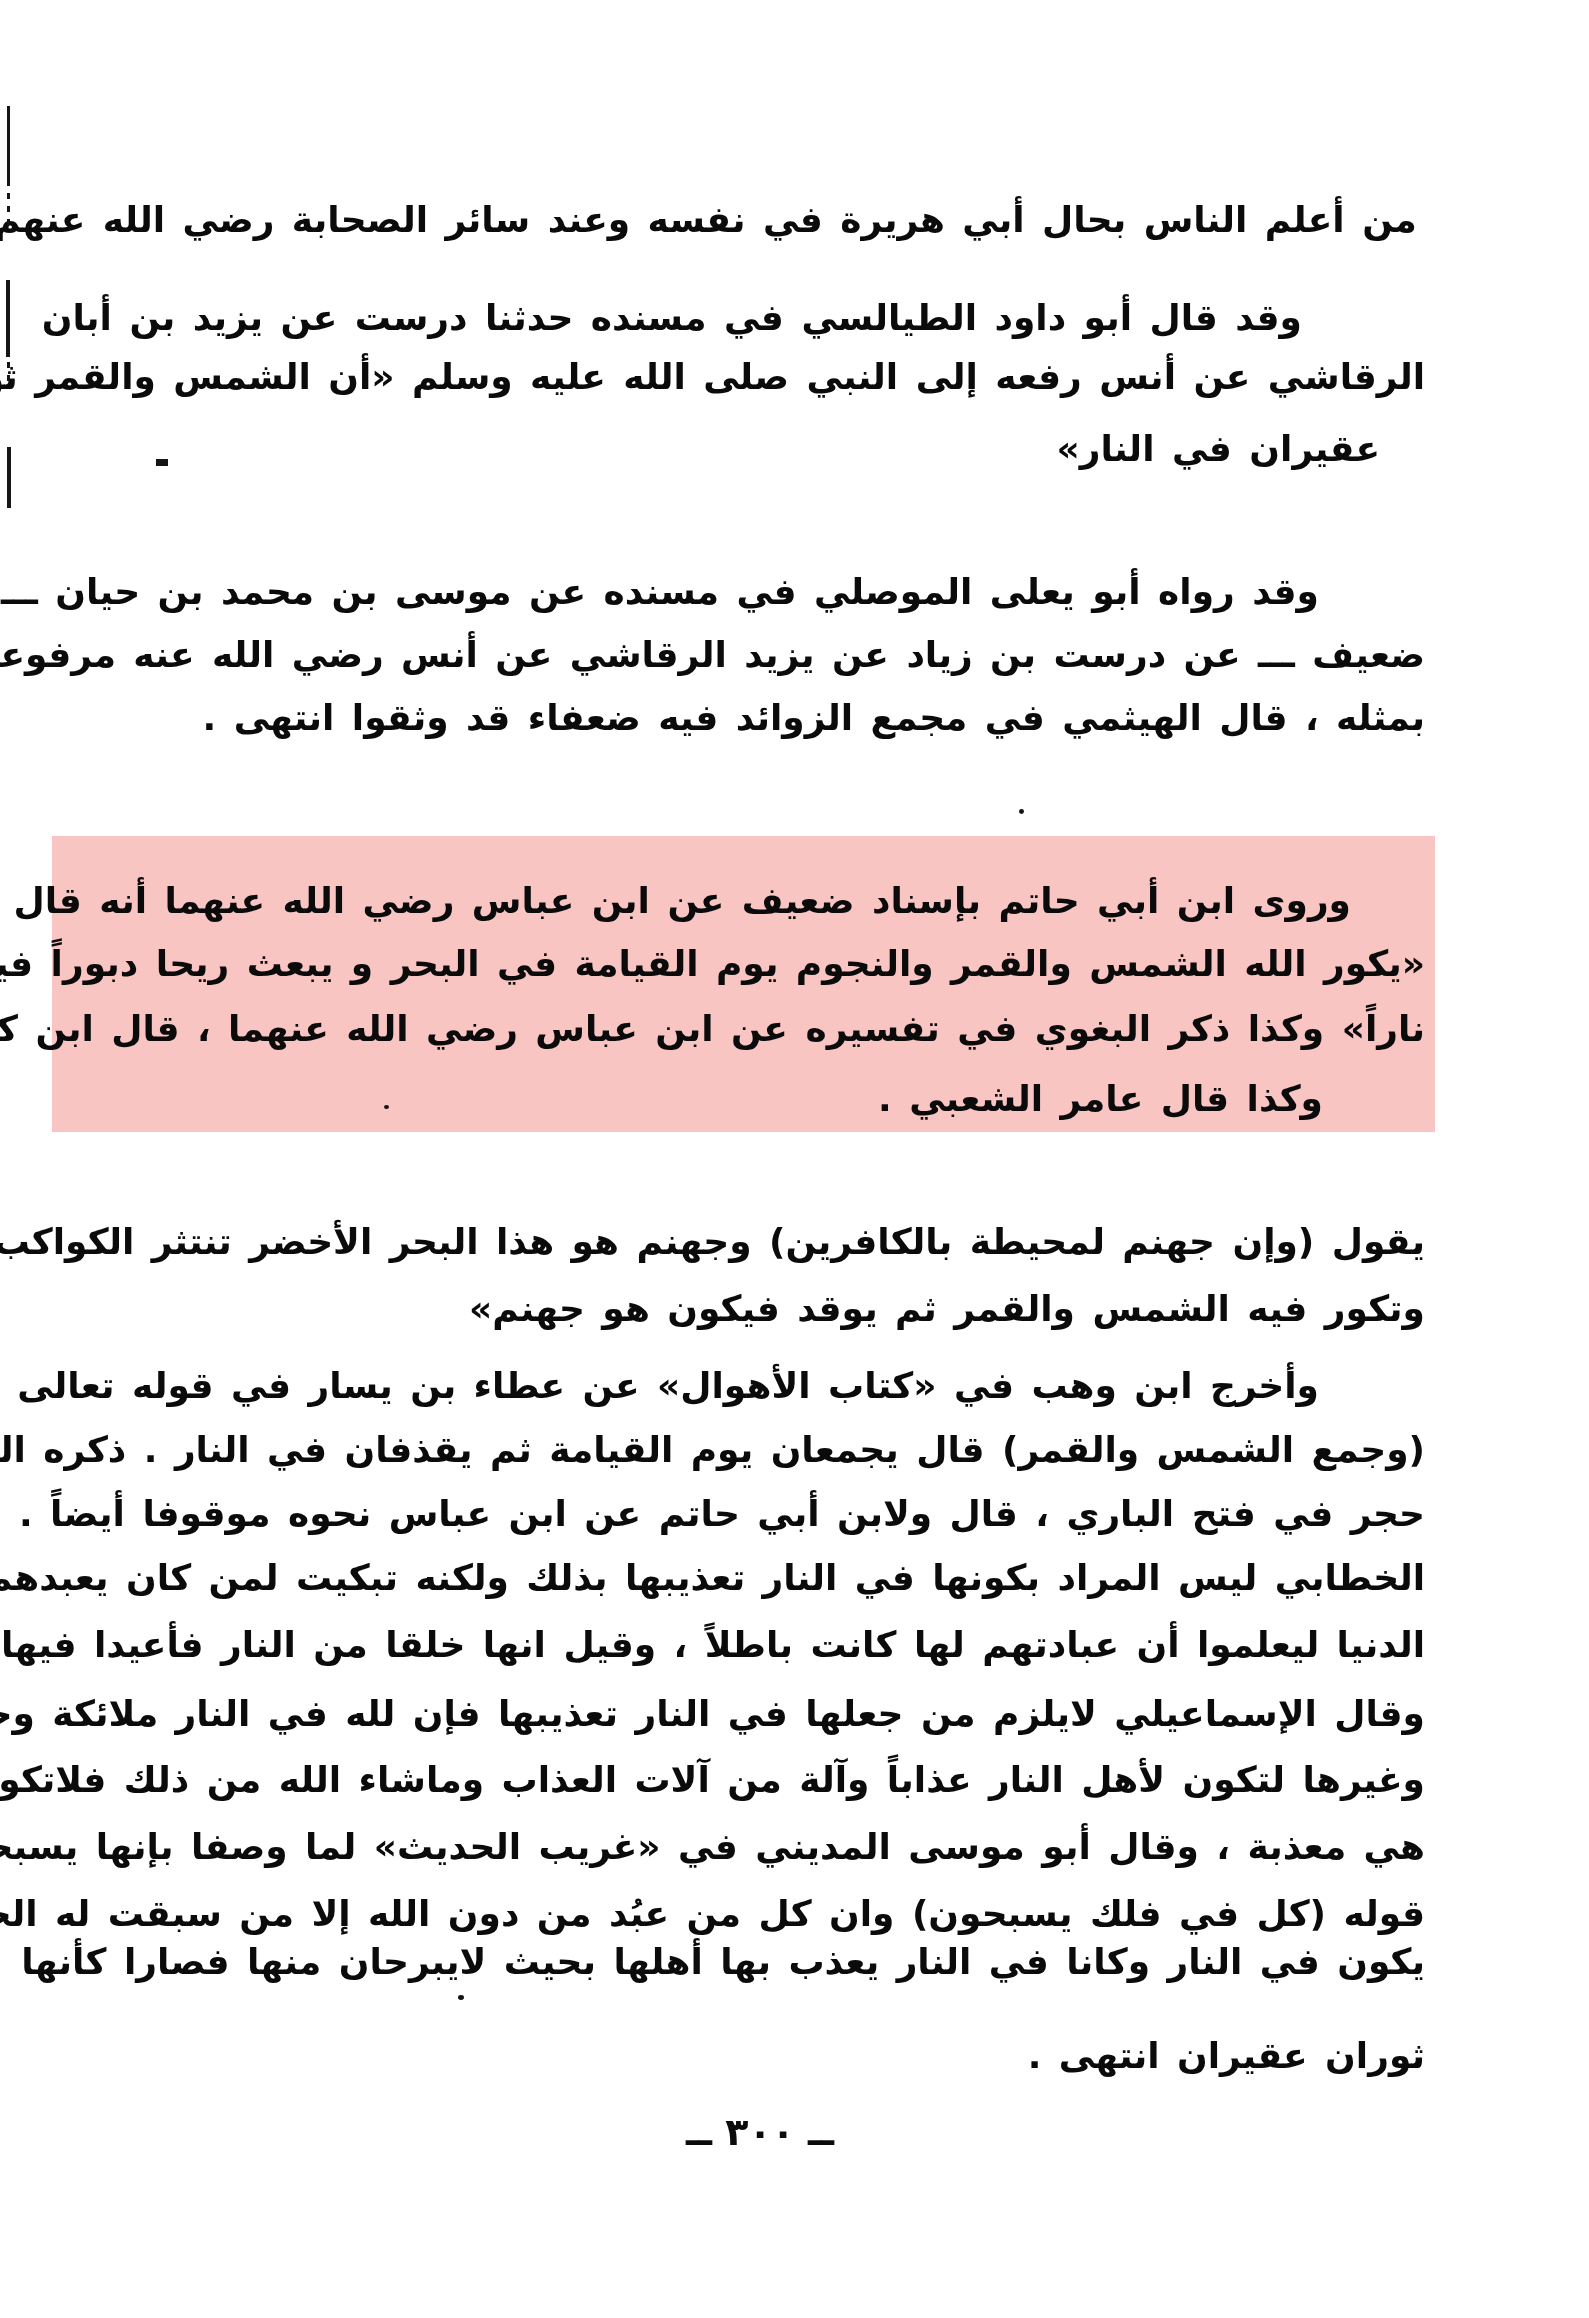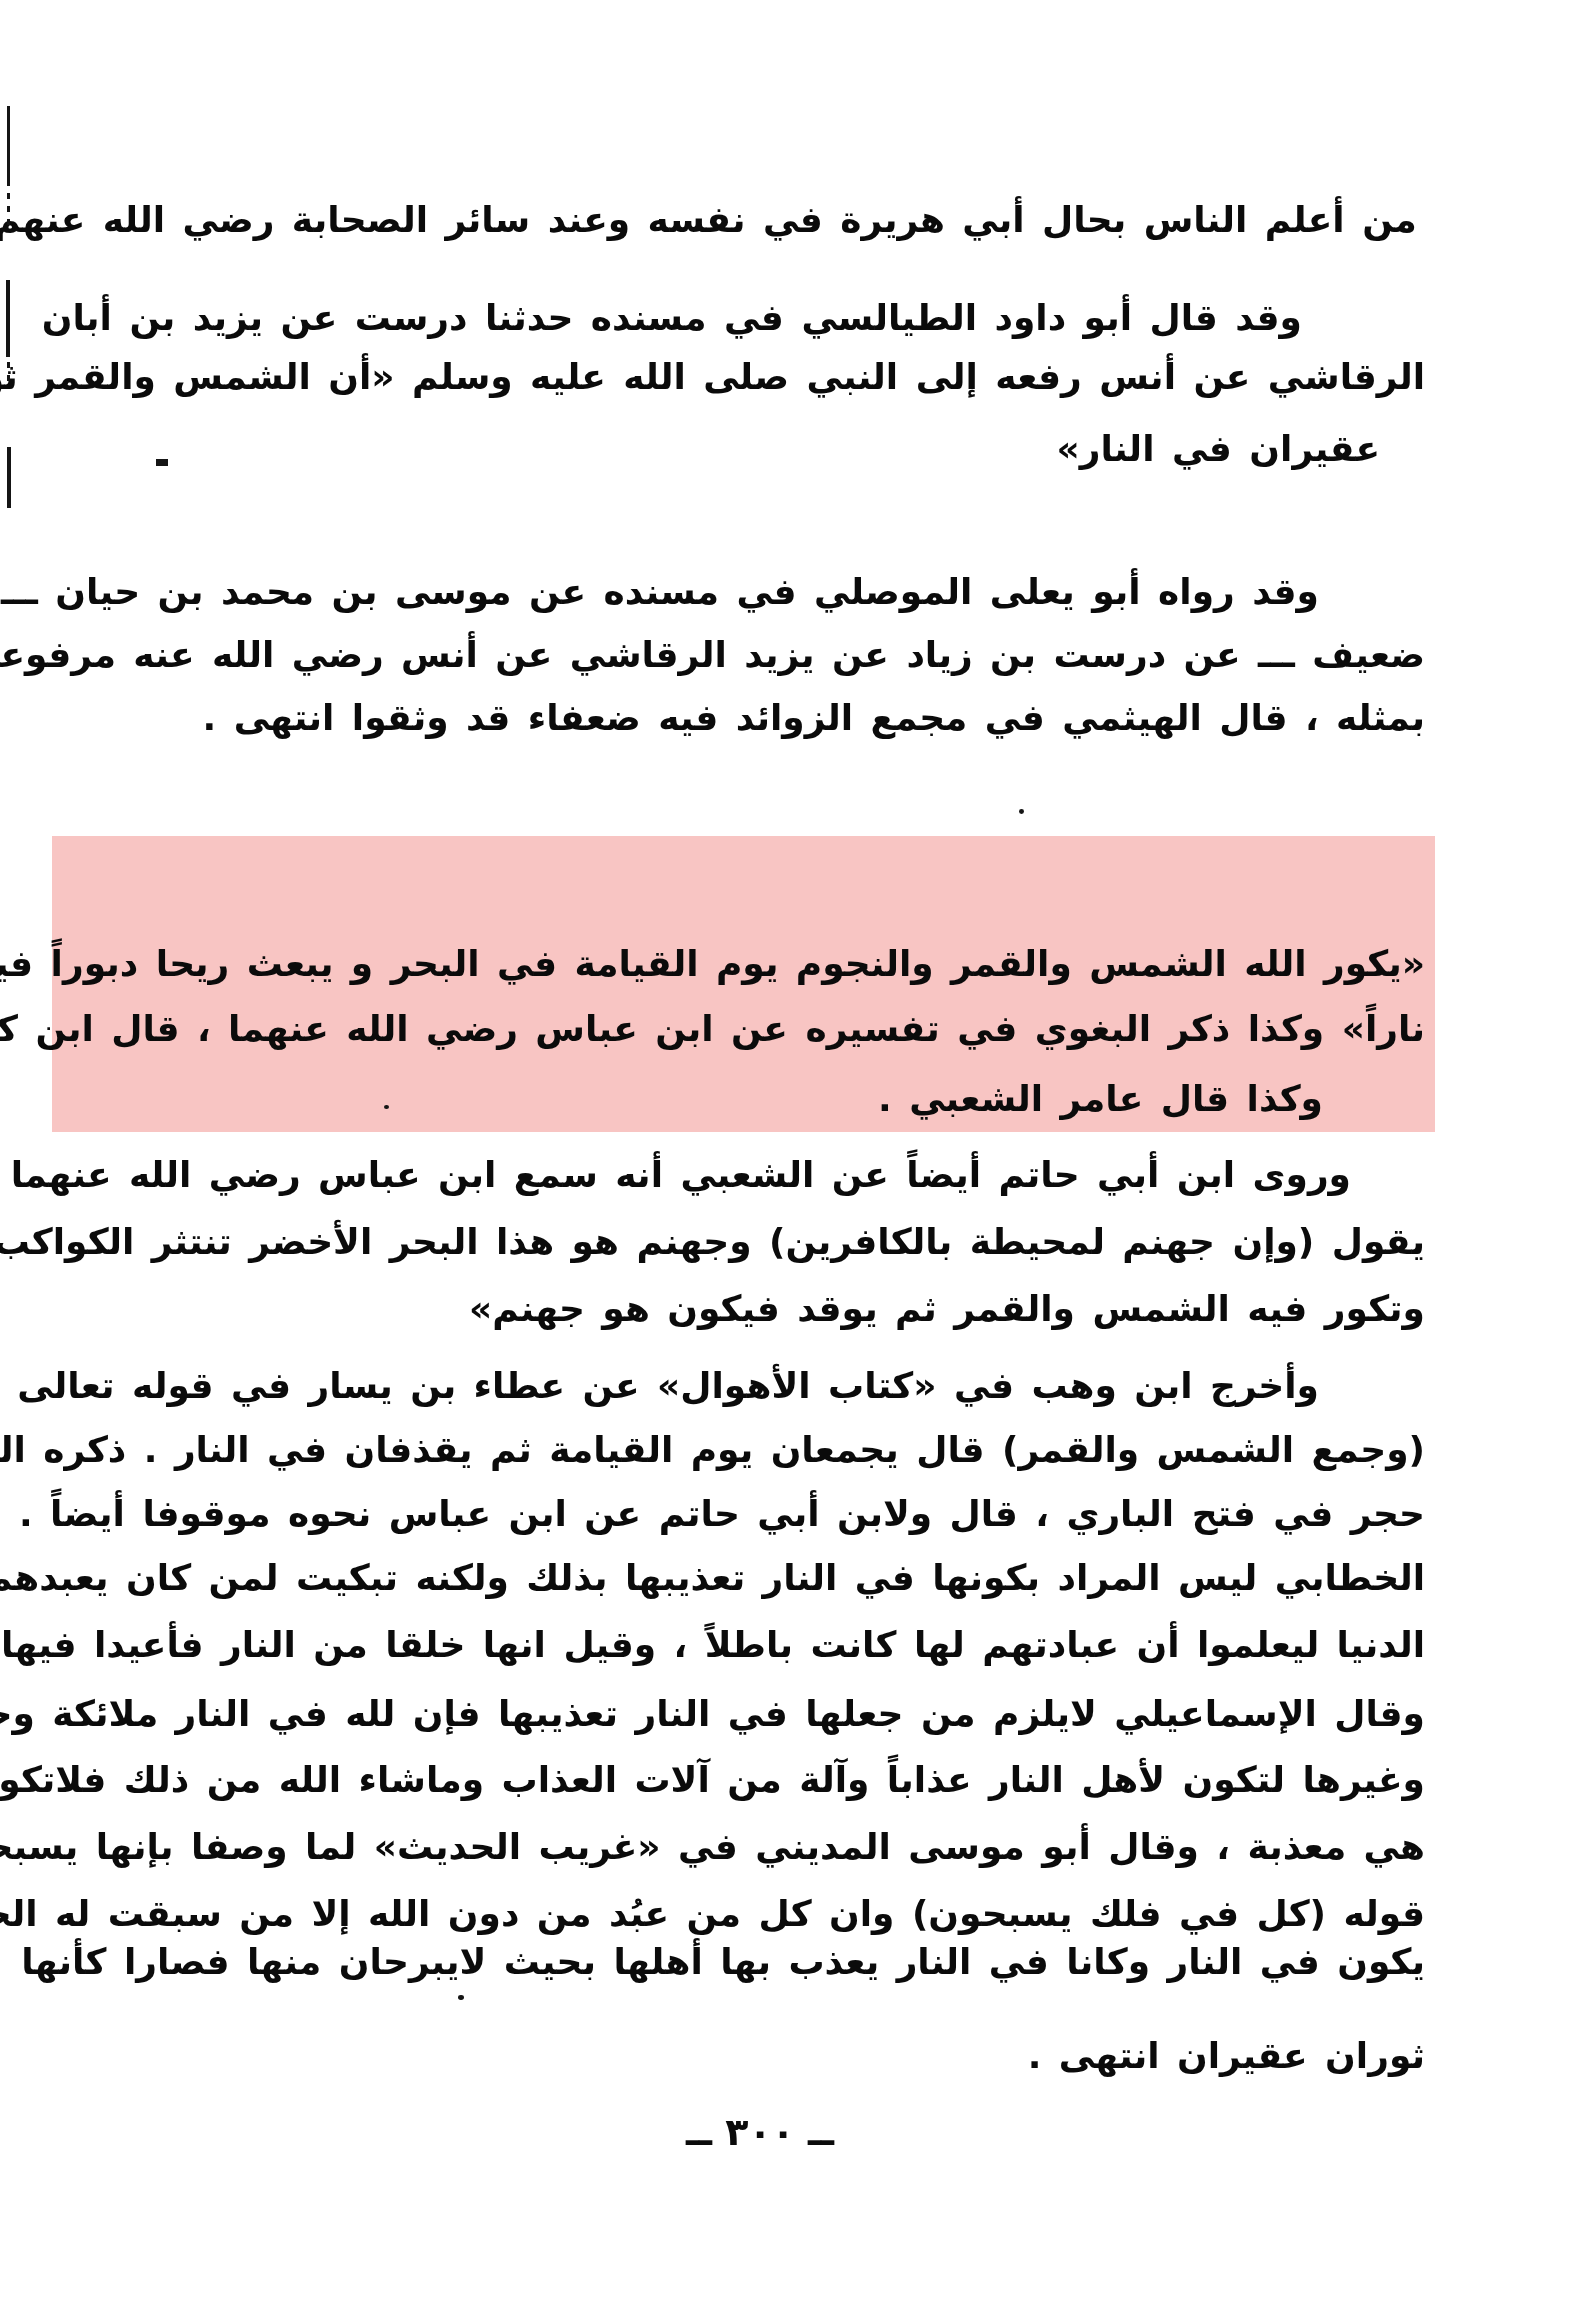--- a/index.html
+++ b/index.html
@@ -79,24 +79,24 @@
 
   <div class="text-layer">
 
   <div class="line" style="top: 190px; padding-right: 8.2px;">من أعلم الناس بحال أبي هريرة في نفسه وعند سائر الصحابة رضي الله عنهم انتهى .</div>
       <div class="line justify" style="top: 288px; padding-right: 123px;">وقد قال أبو داود الطيالسي في مسنده حدثنا درست عن يزيد بن أبان</div>
       <div class="line justify" style="top: 347px; padding-right: 0px;">الرقاشي عن أنس رفعه إلى النبي صلى الله عليه وسلم «أن الشمس والقمر ثوران</div>
       <div class="line" style="top: 419px; padding-right: 45px;">عقيران في النار»</div>
       <div class="line justify" style="top: 562px; padding-right: 106px;">وقد رواه أبو يعلى الموصلي في مسنده عن موسى بن محمد بن حيان ـــ وهو</div>
       <div class="line justify" style="top: 625px; padding-right: 0px;">ضعيف ـــ عن درست بن زياد عن يزيد الرقاشي عن أنس رضي الله عنه مرفوعاً</div>
       <div class="line" style="top: 688px; padding-right: 0px;">بمثله ، قال الهيثمي في مجمع الزوائد فيه ضعفاء قد وثقوا انتهى .</div>
+      <div class="line justify" style="top: 871px; padding-right: 74px;">وروى ابن أبي حاتم بإسناد ضعيف عن ابن عباس رضي الله عنهما أنه قال</div>
       <div class="line justify" style="top: 934px; padding-right: 0px;">«يكور الله الشمس والقمر والنجوم يوم القيامة في البحر و يبعث ريحا دبوراً فيضرمها</div>
       <div class="line justify" style="top: 999px; padding-right: 0px;">ناراً» وكذا ذكر البغوي في تفسيره عن ابن عباس رضي الله عنهما ، قال ابن كثير</div>
       <div class="line" style="top: 1069px; padding-right: 102px;">وكذا قال عامر الشعبي .</div>
-      <div class="line justify" style="top: 1145px; padding-right: 74px;">وروى ابن أبي حاتم أيضاً عن الشعبي أنه سمع ابن عباس رضي الله عنهما</div>
       <div class="line justify" style="top: 1212px; padding-right: 0px;">يقول (وإن جهنم لمحيطة بالكافرين) وجهنم هو هذا البحر الأخضر تنتثر الكواكب فيه</div>
       <div class="line" style="top: 1279px; padding-right: 0px;">وتكور فيه الشمس والقمر ثم يوقد فيكون هو جهنم»</div>
       <div class="line justify" style="top: 1356px; padding-right: 106px;">وأخرج ابن وهب في «كتاب الأهوال» عن عطاء بن يسار في قوله تعالى</div>
       <div class="line justify" style="top: 1420px; padding-right: 0px;">(وجمع الشمس والقمر) قال يجمعان يوم القيامة ثم يقذفان في النار . ذكره الحافظ ابن</div>
       <div class="line justify" style="top: 1484px; padding-right: 0px;">حجر في فتح الباري ، قال ولابن أبي حاتم عن ابن عباس نحوه موقوفا أيضاً . قال</div>
       <div class="line justify" style="top: 1548px; padding-right: 0px;">الخطابي ليس المراد بكونها في النار تعذيبها بذلك ولكنه تبكيت لمن كان يعبدهما في</div>
       <div class="line justify" style="top: 1615px; padding-right: 0px;">الدنيا ليعلموا أن عبادتهم لها كانت باطلاً ، وقيل انها خلقا من النار فأعيدا فيها ،</div>
       <div class="line justify" style="top: 1684px; padding-right: 0px;">وقال الإسماعيلي لايلزم من جعلها في النار تعذيبها فإن لله في النار ملائكة وحجارة</div>
       <div class="line justify" style="top: 1750px; padding-right: 0px;">وغيرها لتكون لأهل النار عذاباً وآلة من آلات العذاب وماشاء الله من ذلك فلاتكون</div>
       <div class="line justify" style="top: 1817px; padding-right: 0px;">هي معذبة ، وقال أبو موسى المديني في «غريب الحديث» لما وصفا بإنها يسبحان في</div>

